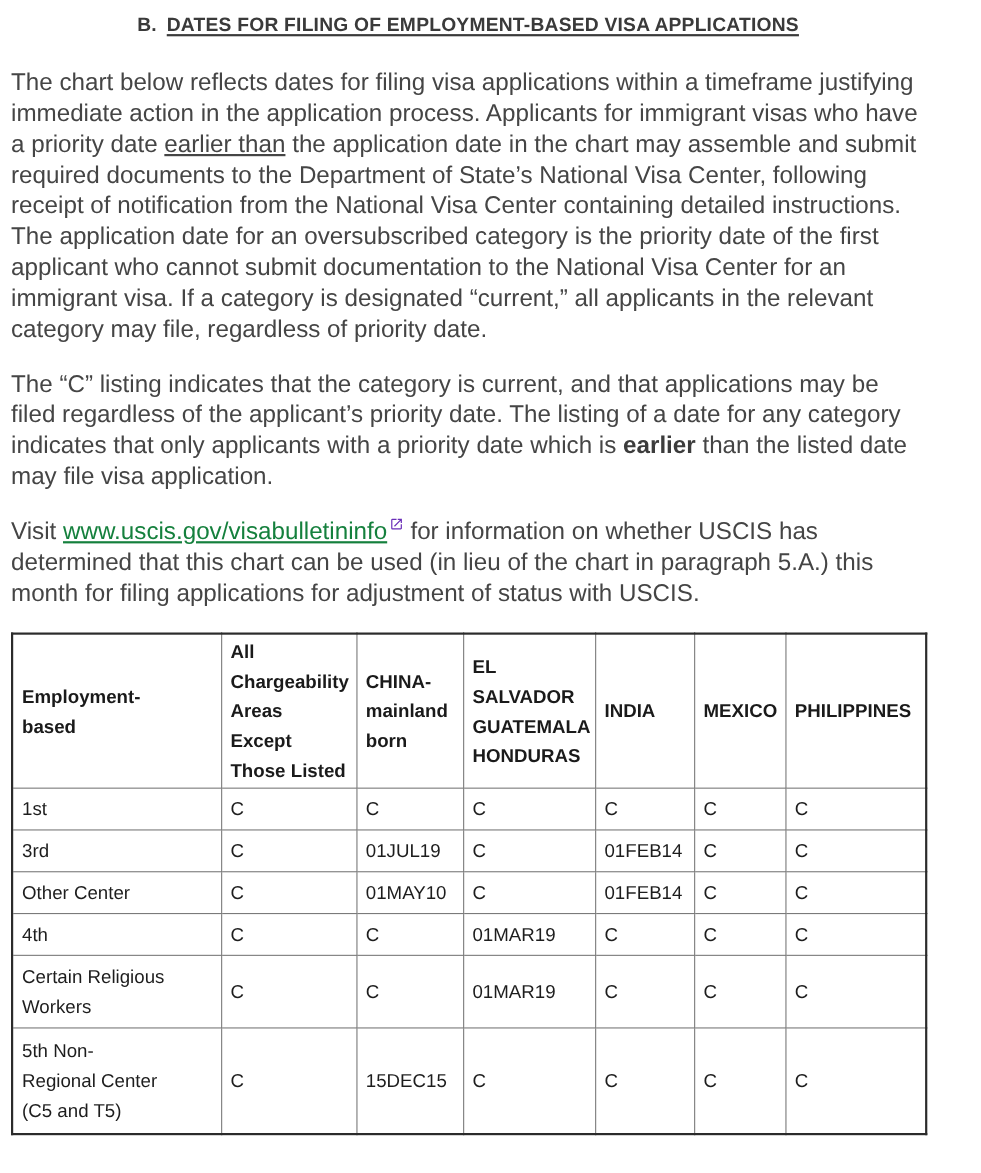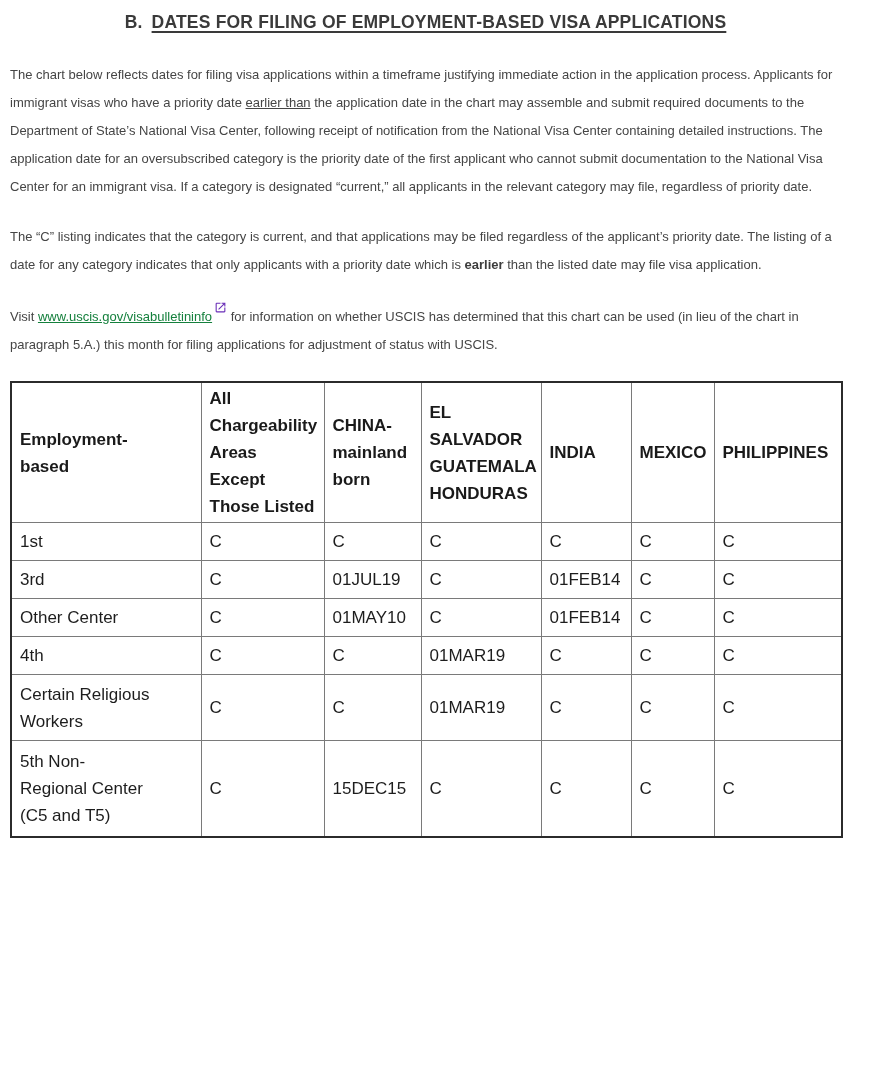--- a/index.html
+++ b/index.html
@@ -20,21 +20,21 @@
   }
   .title .sec-letter{margin-right:9px;}
   .title .sec-text{
     text-decoration:underline;
     text-decoration-thickness:2px;
     text-underline-offset:3px;
   }
   
   p.body-par{
     margin:12px 0 22px;
-    font-size:13px;
+    font-size:22px;
     line-height:28px;
     color:#454545;
   }
   .u{text-decoration:underline;}
   .b{font-weight:700;color:#3c3c3c;text-align:center;}
   a.ext-link{
     color:#15803d;
     text-decoration:underline;
     cursor:pointer;
   }

